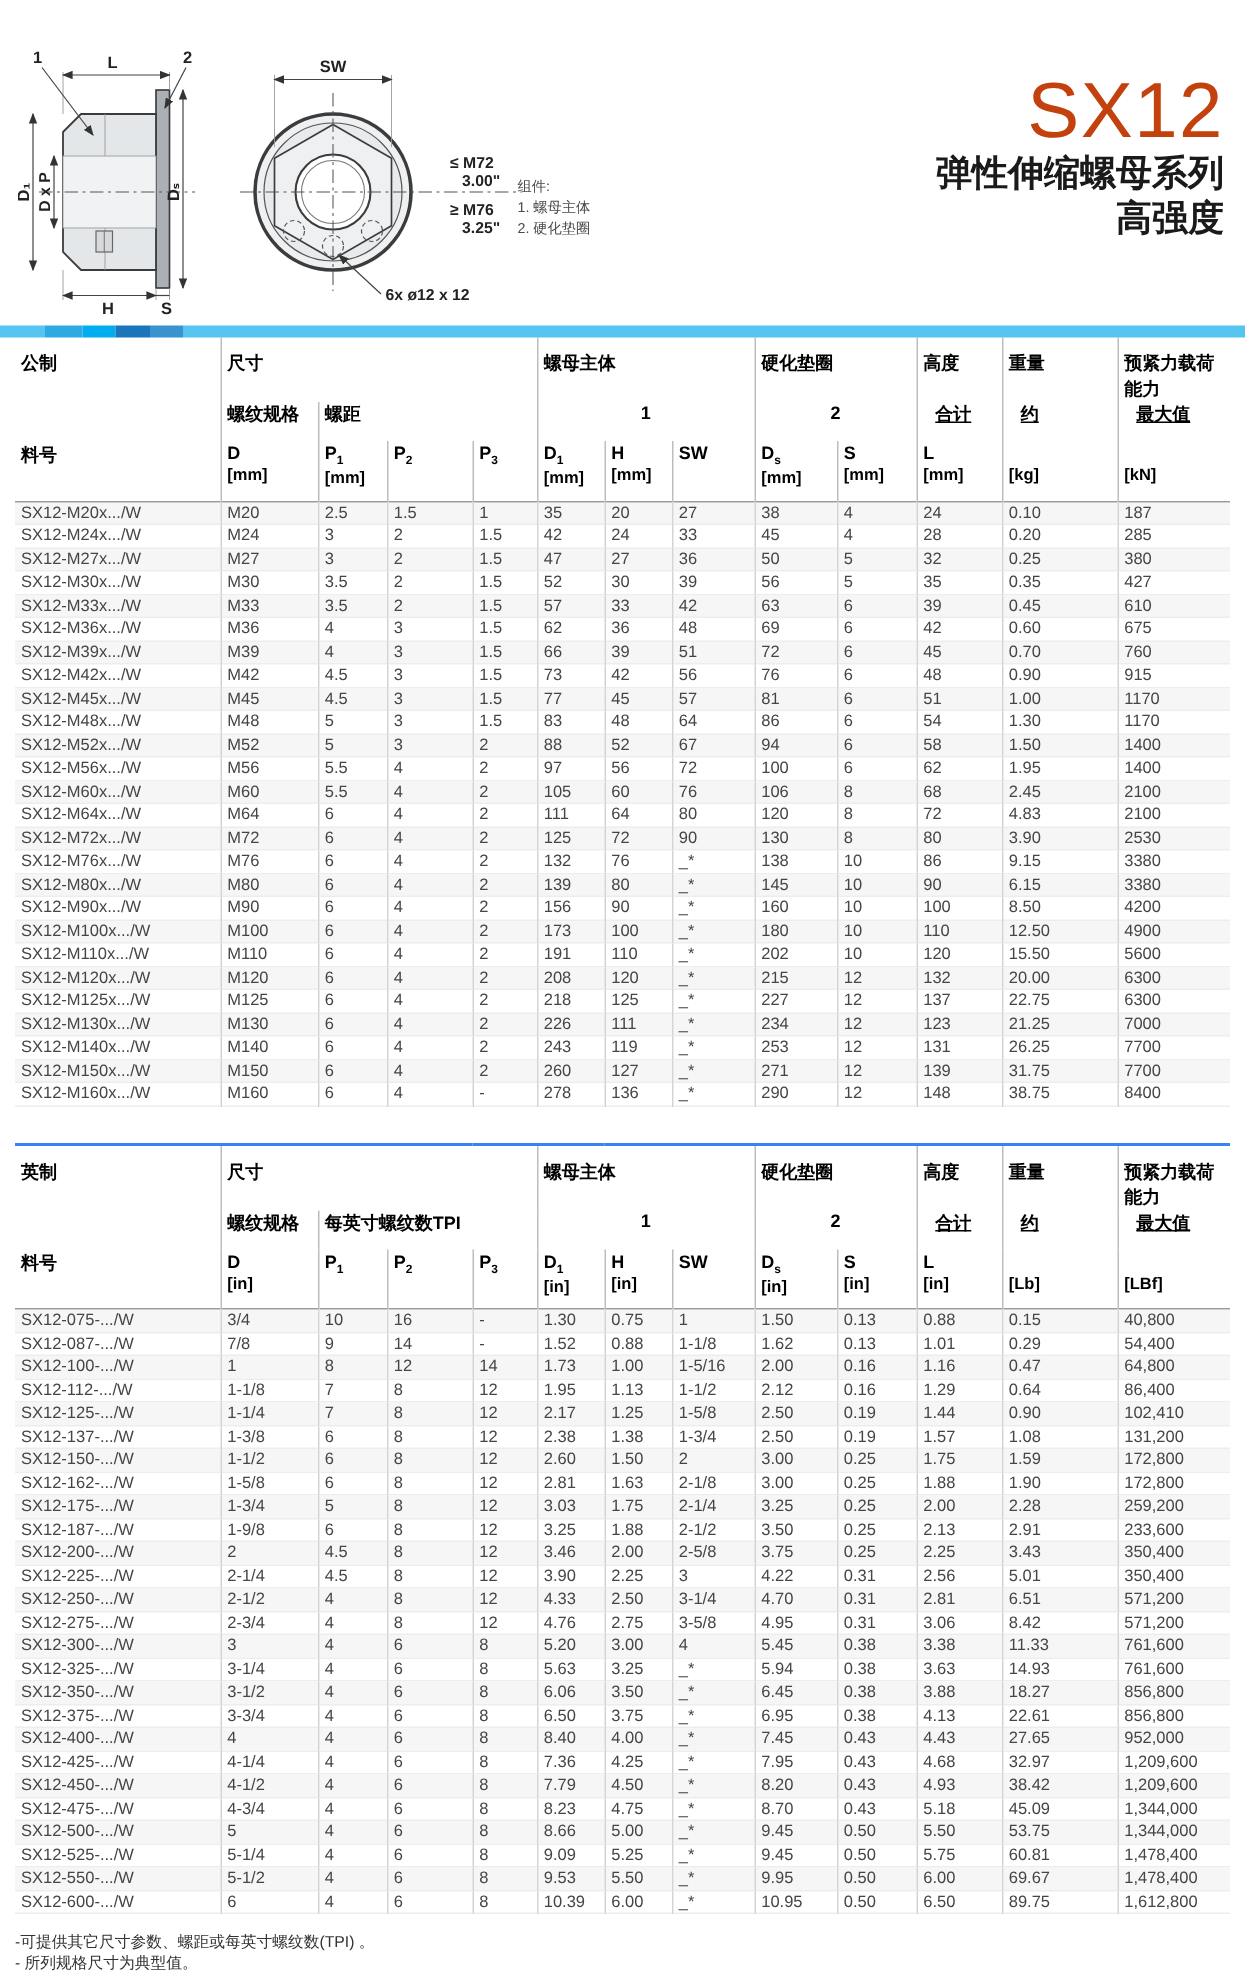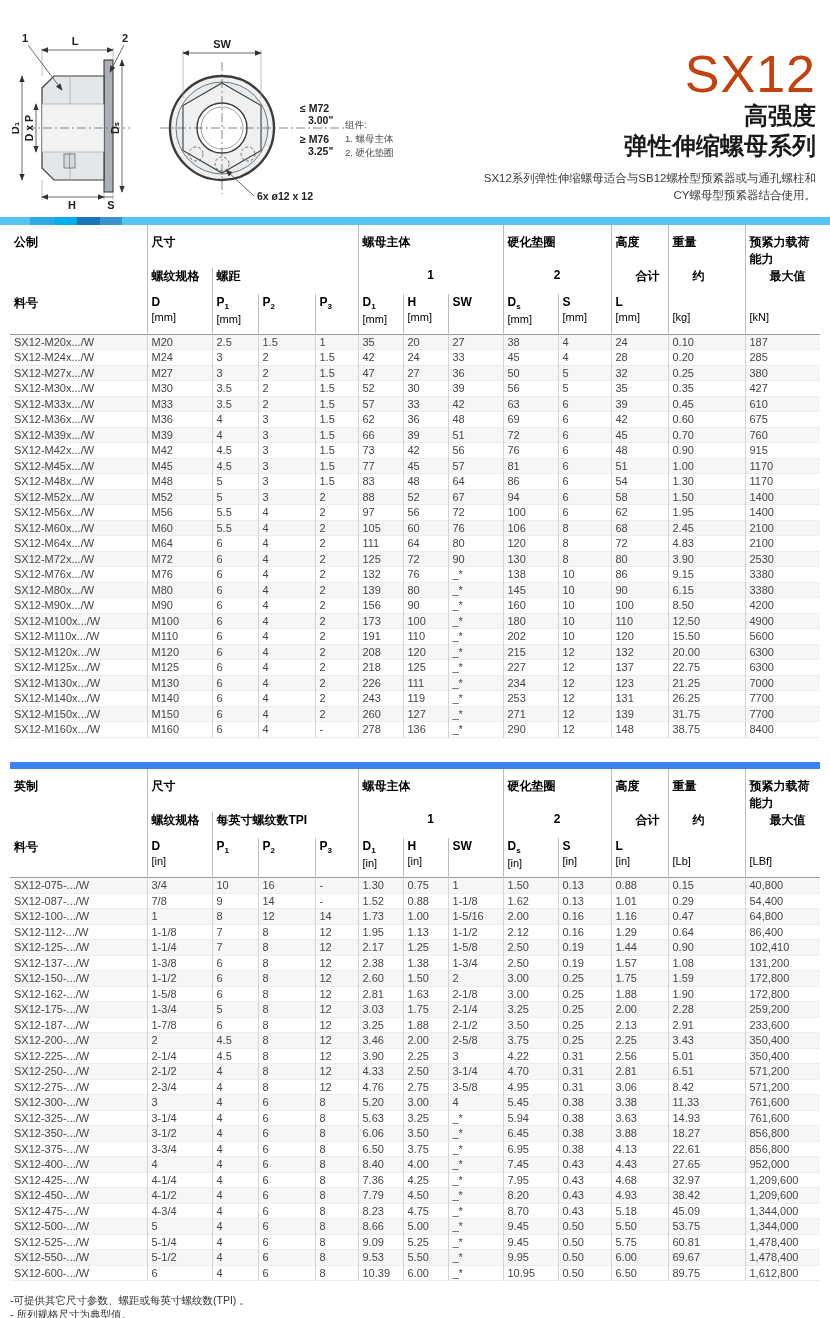--- a/index.html
+++ b/index.html
@@ -22,30 +22,30 @@
   .bar-seg { height:8px; }
   
   table { width:810px; margin-left:10px; border-collapse:collapse; table-layout:fixed;
           border-bottom:1px solid #c9c9c9; }
   thead { border-bottom:1px solid #9b9b9b; }
   th { font-weight:bold; color:#000; text-align:left; vertical-align:top; padding:0 4px; }
   sub { font-size:8px; }
   .gh1 th { padding-top:9px; font-size:12px; height:30px; }
   .gh2 th { font-size:12px; height:26px; }
   .gh3 th { font-size:12px; height:40px; padding-top:1px; }
-  .gh3 th .unit { font-weight:normal; font-size:11px; margin-top:2px; }
+  .gh3 th .unit { font-weight:bold; font-size:11px; margin-top:2px; }
   th.vb, td.vbl { border-left:1px solid #bdbdbd; }
   td.vbl { border-left-color:#d4d4d4; }
   th.ctr { text-align:center; }
-  th.ind { padding-left:24px; }
+  th.ind { padding-left:12px;text-decoration:underline; }
   tbody td { font-size:11px; color:#454547; padding:2px 4px 1px 4px; line-height:11.5px;
              overflow:hidden; white-space:nowrap; }
   tbody tr { border-bottom:1px solid #ededee;margin-left:20px; }
   tbody tr:nth-child(odd) { background:#f6f6f7; }
-  .imperial { margin-top:24px; border-top:7px solid #3b82f6; }
+  .imperial { margin-top:24px; border-top:2px solid #3b82f6; }
   
   .footnotes { margin:12px 0 0 10px; font-size:10.5px; color:#333; line-height:1.35; }
   
   .dim-label { font-size:11px; font-weight:bold; fill:#222; }
   .dim-small { font-size:10.5px; font-weight:bold; fill:#222; }
   svg .thin { stroke:#999; stroke-width:0.6; }
   svg .dim  { stroke:#444; stroke-width:0.8; }
 </style>
 </head>
 <body>
@@ -131,26 +131,22 @@
   </div>
 
   <div class="legend">
     <div>组件:</div>
     <div>1. 螺母主体</div>
     <div>2. 硬化垫圈</div>
   </div>
 
   <div class="title-block">
     <div class="brand">SX12</div>
+    <div class="subtitle">弹性伸缩螺母系列</div>
     <div class="subtitle">高强度</div>
-    <div class="subtitle">弹性伸缩螺母系列</div>
-    <div class="descr">
-      <div>SX12系列弹性伸缩螺母适合与SB12螺栓型预紧器或与通孔螺柱和</div>
-      <div>CY螺母型预紧器结合使用。</div>
-    </div>
   </div>
 </div>
 
 <div class="accent-bar">
     <div class="bar-seg" style="width: 30px; background: rgb(86, 196, 241);"></div>
     <div class="bar-seg" style="width: 25px; background: rgb(47, 169, 225);"></div>
     <div class="bar-seg" style="width: 22px; background: rgb(0, 174, 239);"></div>
     <div class="bar-seg" style="width: 23px; background: rgb(27, 117, 187);"></div>
     <div class="bar-seg" style="width: 22px; background: rgb(58, 146, 207);"></div>
     <div class="bar-seg" style="width: 708px; background: rgb(86, 196, 241);"></div>
@@ -785,21 +781,21 @@
         <td class="vbl">1.75</td>
         <td class="vbl">2-1/4</td>
         <td class="vbl">3.25</td>
         <td class="vbl">0.25</td>
         <td class="vbl">2.00</td>
         <td class="vbl">2.28</td>
         <td class="vbl">259,200</td>
       </tr>
       <tr>
         <td>SX12-187-.../W</td>
-        <td class="vbl">1-7/8</td>
+        <td class="vbl">1-9/8</td>
         <td class="vbl">6</td>
         <td class="vbl">8</td>
         <td class="vbl">12</td>
         <td class="vbl">3.25</td>
         <td class="vbl">1.88</td>
         <td class="vbl">2-1/2</td>
         <td class="vbl">3.50</td>
         <td class="vbl">0.25</td>
         <td class="vbl">2.13</td>
         <td class="vbl">2.91</td>

